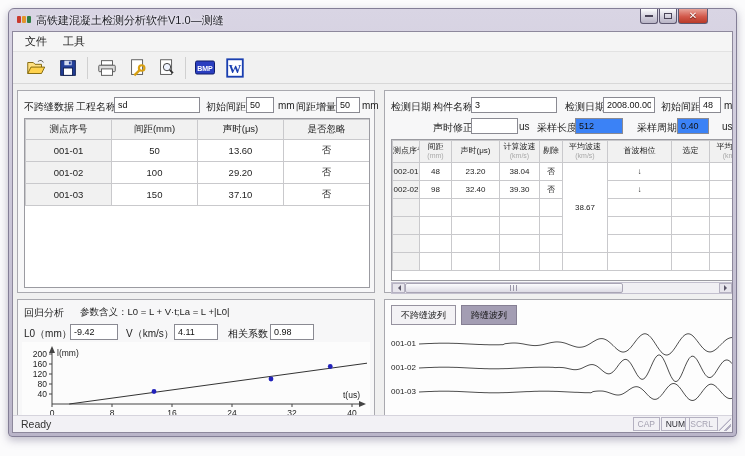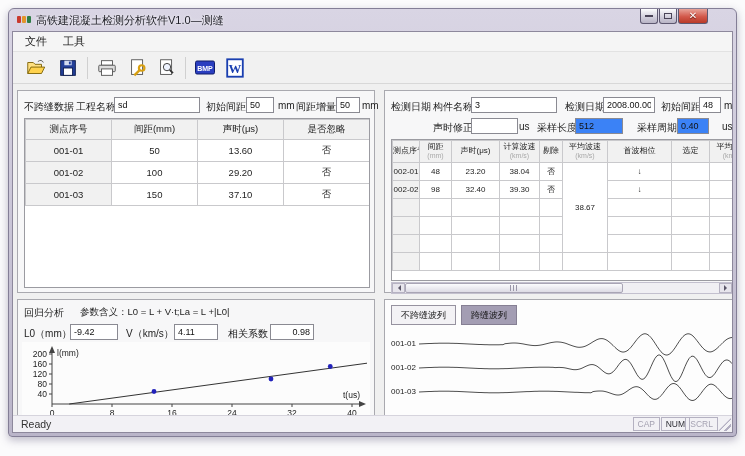--- a/index.html
+++ b/index.html
@@ -373,21 +373,21 @@
     </div>
 
     <div class="panel" style="left:4px;top:267px;width:358px;height:118px">
       <span class="lbl" style="left:6px;top:6px">回归分析</span>
       <span class="lbl" style="left:62px;top:6px;font-size:9.5px">参数含义：L0 = L + V·t;La = L +|L0|</span>
       <span class="lbl" style="left:6px;top:27px">L0（mm）</span>
       <input class="fld" style="left: 52px; top: 24px; width: 48px;" value="-9.42">
       <span class="lbl" style="left:108px;top:27px">V（km/s）</span>
       <input class="fld" style="left: 156px; top: 24px; width: 44px;" value="4.11">
       <span class="lbl" style="left:210px;top:27px">相关系数</span>
-      <input class="fld" style="left: 252px; top: 24px; width: 44px; text-align: right;" value="0.98">
+      <input class="fld" style="left: 252px; top: 24px; width: 44px;" value="0.98">
       <svg id="regchart" style="position:absolute;left:4px;top:42px;background:#fcfcfc" width="348" height="74">
             <line x1="30" y1="62" x2="340" y2="62" stroke="#444"></line>
             <line x1="30" y1="62" x2="30" y2="8" stroke="#444"></line>
             <path d="M344 62 l-7 -3 v6 z" fill="#444"></path>
             <path d="M30 4 l-3 7 h6 z" fill="#444"></path>
             <line x1="30" y1="62" x2="30" y2="65" stroke="#444"></line>
             <text x="30" y="74" text-anchor="middle" class="ct">0</text>
             <line x1="90" y1="62" x2="90" y2="65" stroke="#444"></line>
             <text x="90" y="74" text-anchor="middle" class="ct">8</text>
             <line x1="150" y1="62" x2="150" y2="65" stroke="#444"></line>

